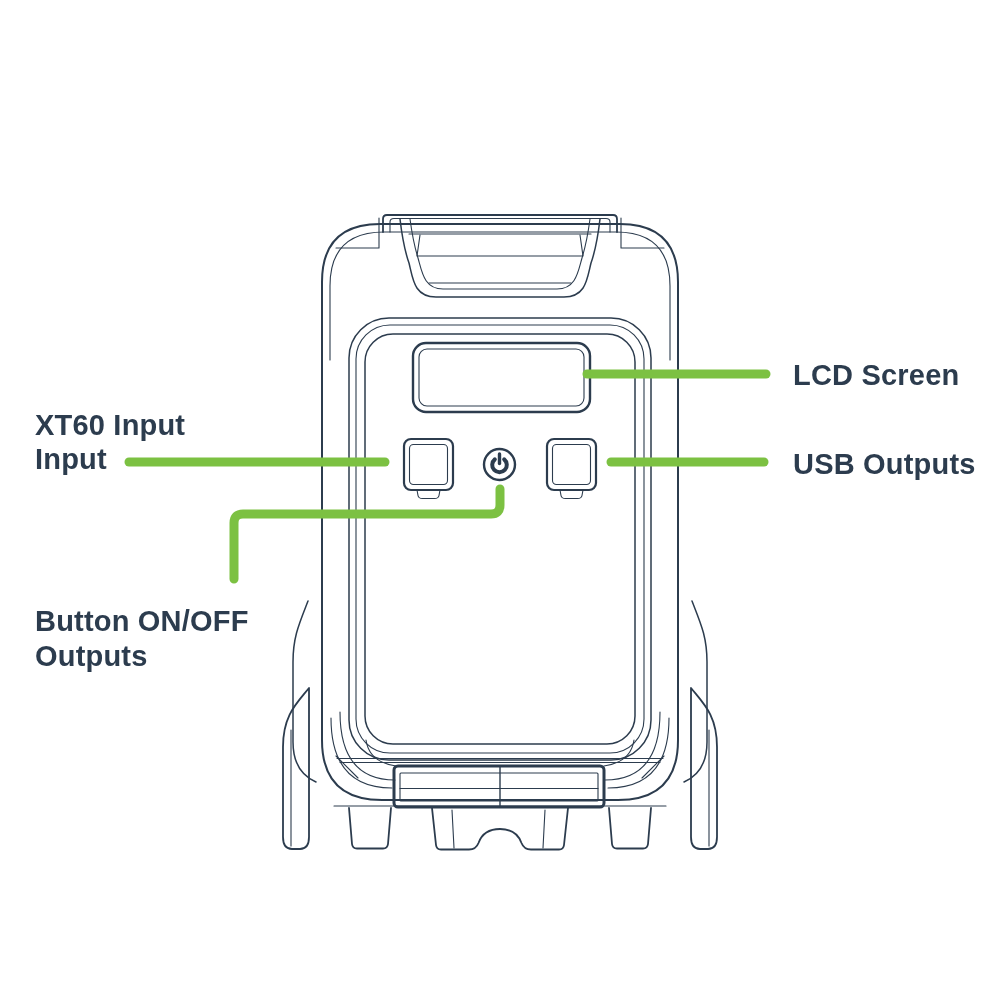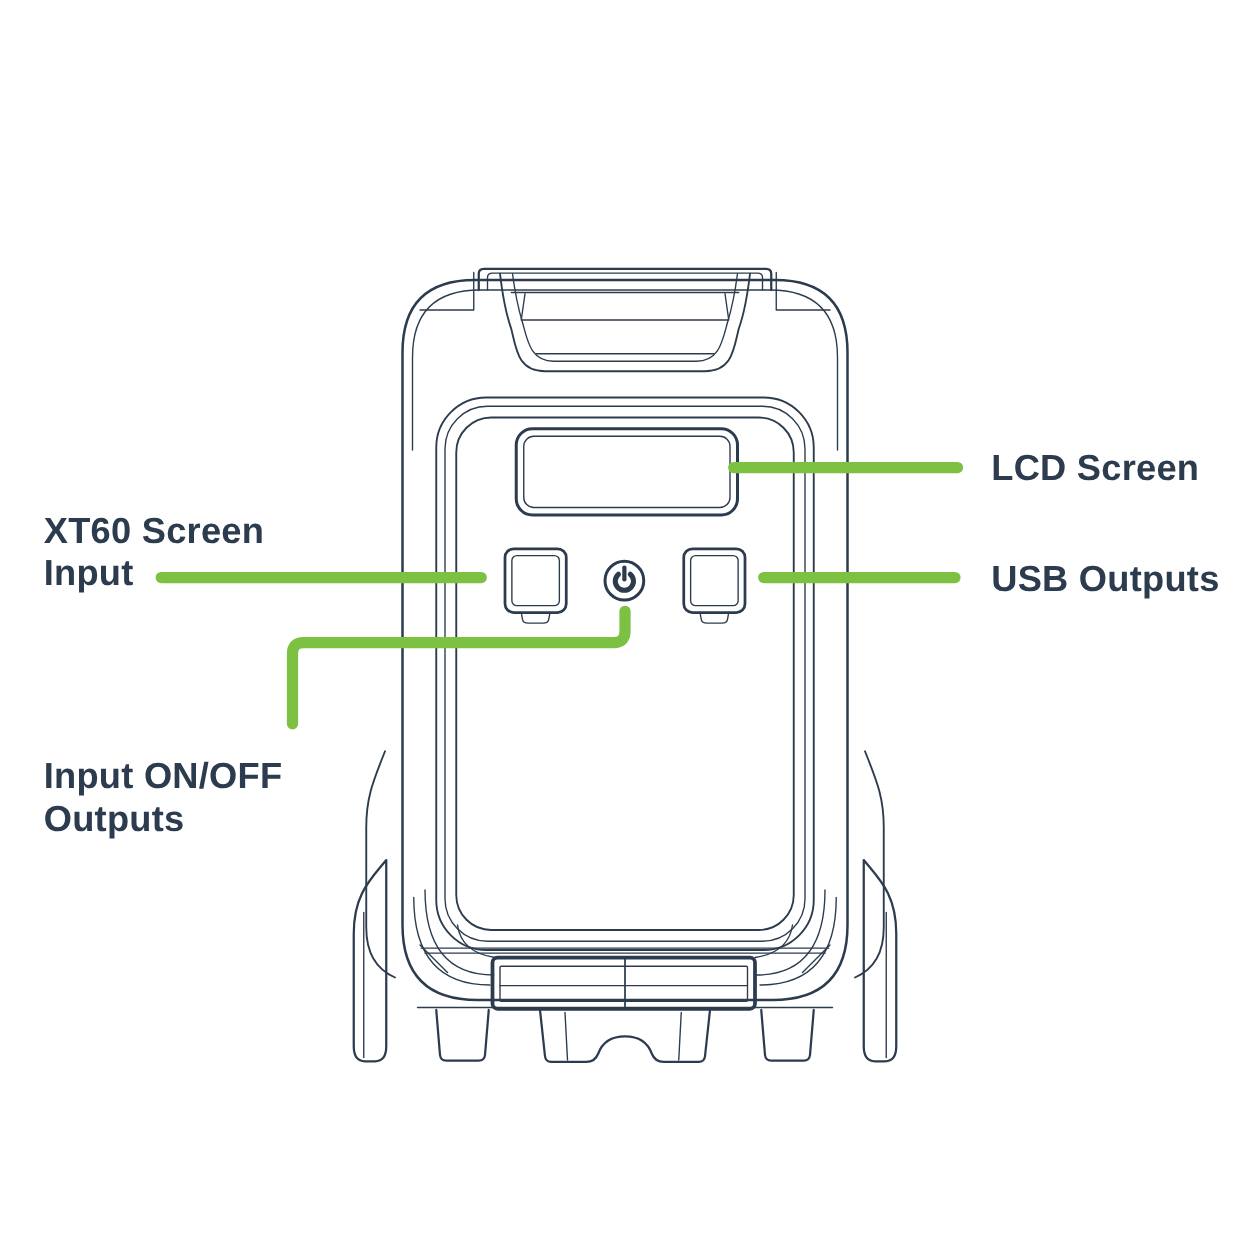--- a/index.html
+++ b/index.html
@@ -132,22 +132,22 @@
 
   <div class="lbl" style="left:793px;top:358px">
     <span>LCD Screen</span>
   </div>
 
   <div class="lbl" style="left:793px;top:447px">
     <span>USB Outputs</span>
   </div>
 
   <div class="lbl" style="left:35px;top:408px">
-    <span>XT60 Screen</span>
+    <span>XT60 Input</span>
     <span>Input</span>
   </div>
 
   <div class="lbl" style="left:35px;top:604px;line-height:35px">
-    <span>Input ON/OFF</span>
+    <span>Button ON/OFF</span>
     <span>Outputs</span>
   </div>
 
 </div>
 
 </body></html>

